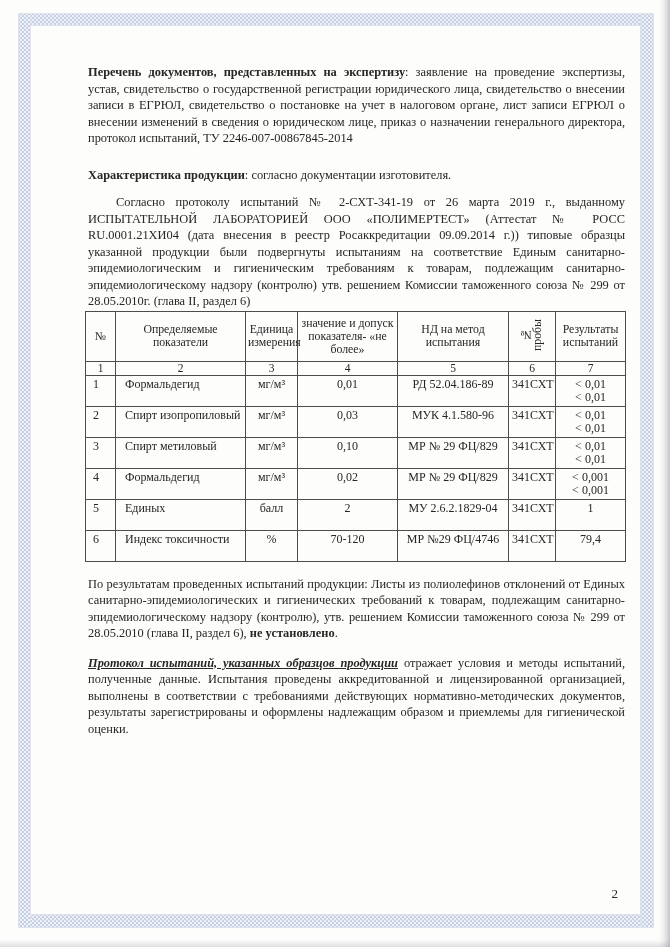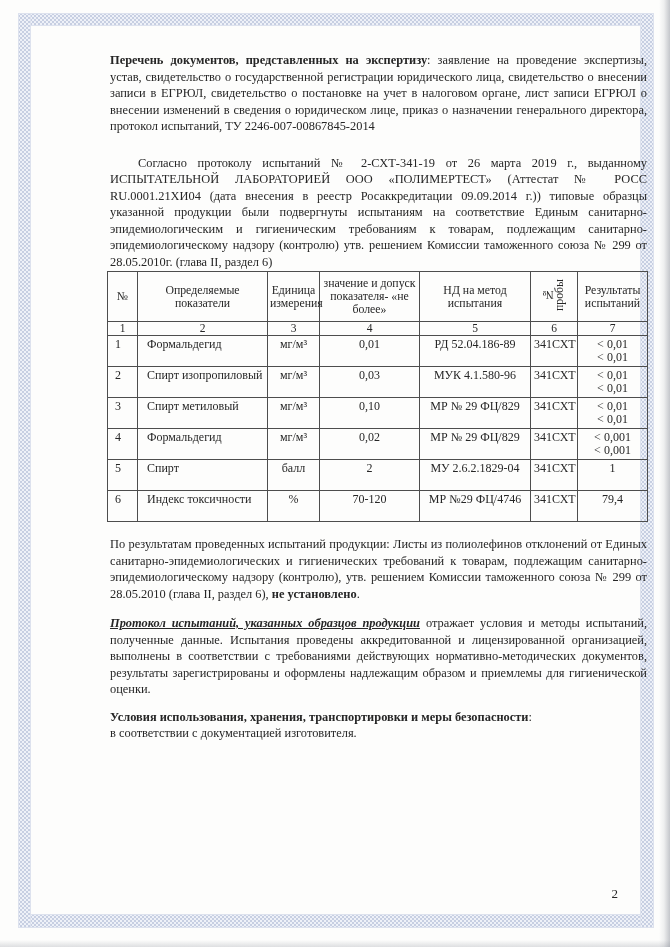--- a/index.html
+++ b/index.html
@@ -20,22 +20,22 @@
   #frame-bottom{left:18px;right:16px;bottom:19px;height:14px;}
   #frame-left{left:18px;top:13px;bottom:19px;width:13px;}
   #frame-right{right:16px;top:13px;bottom:19px;width:14px;}
   
   #scan-shadow-right{position:absolute;right:0;top:0;bottom:0;width:11px;
     background:linear-gradient(to left, rgba(110,115,128,0.40), rgba(110,115,128,0.10) 55%, rgba(0,0,0,0));pointer-events:none;}
   #scan-shadow-bottom{position:absolute;left:0;right:0;bottom:0;height:7px;
     background:linear-gradient(to top, rgba(110,115,128,0.22), rgba(0,0,0,0));pointer-events:none;}
 
   .content{
-    position:absolute;left:88px;top:52px;width:537px;
-    font-size:12.4px;line-height:16.5px;margin-left:22px;
+    position:absolute;left:88px;top:64px;width:537px;
+    font-size:12.4px;line-height:16.5px;
   }
   p{margin:0;}
   .just{text-align:justify;}
   .p1{margin-bottom:20px;}
   .p2{margin-bottom:11px;}
   .doc-heading{
     text-align:center;font-weight:bold;font-size:13.2px;
     margin:0 0 13px 0;letter-spacing:0.2px;
   }
   .indent{text-indent:28px;}
@@ -70,20 +70,21 @@
 
 <div id="frame-top" class="frame-strip"></div>
 <div id="frame-bottom" class="frame-strip"></div>
 <div id="frame-left" class="frame-strip"></div>
 <div id="frame-right" class="frame-strip"></div>
 
 <div class="content">
 
   <p class="just p1"><b class="run">Перечень документов, представленных на экспертизу</b><span>: заявление на проведение экспертизы, устав, свидетельство о государственной регистрации юридического лица, свидетельство о внесении записи в ЕГРЮЛ, свидетельство о постановке на учет в налоговом органе, лист записи ЕГРЮЛ о внесении изменений в сведения о юридическом лице, приказ о назначении генерального директора, протокол испытаний, ТУ 2246-007-00867845-2014</span></p>
 
+  <p class="p2"><b class="run">Характеристика продукции</b><span>: согласно документации изготовителя.</span></p>
 
 
   <p class="just indent">Согласно протоколу испытаний № 2-СХТ-341-19 от 26 марта 2019 г., выданному ИСПЫТАТЕЛЬНОЙ ЛАБОРАТОРИЕЙ ООО «ПОЛИМЕРТЕСТ» (Аттестат № РОСС RU.0001.21ХИ04 (дата внесения в реестр Росаккредитации 09.09.2014 г.)) типовые образцы указанной продукции были подвергнуты испытаниям на соответствие Единым санитарно-эпидемиологическим и гигиеническим требованиям к товарам, подлежащим санитарно-эпидемиологическому надзору (контролю) утв. решением Комиссии таможенного союза № 299 от 28.05.2010г. (глава II, раздел 6)</p>
 
 
   <table>
     <colgroup>
       <col style="width:30px">
         <col style="width:130px">
         <col style="width:52px">
@@ -148,21 +149,21 @@
         <td class="c-name">Формальдегид</td>
         <td class="c-unit">мг/м³</td>
         <td class="c-limit">0,02</td>
         <td class="c-method">МР № 29 ФЦ/829</td>
         <td class="c-sample">341СХТ</td>
         <td class="c-result">&lt; 0,001
 &lt; 0,001</td>
       </tr>
       <tr>
         <td class="c-num">5</td>
-        <td class="c-name">Спирт</td>
+        <td class="c-name">Единых</td>
         <td class="c-unit">балл</td>
         <td class="c-limit">2</td>
         <td class="c-method">МУ 2.6.2.1829-04</td>
         <td class="c-sample">341СХТ</td>
         <td class="c-result">1</td>
       </tr>
       <tr>
         <td class="c-num">6</td>
         <td class="c-name">Индекс токсичности</td>
         <td class="c-unit">%</td>
@@ -171,20 +172,19 @@
         <td class="c-sample">341СХТ</td>
         <td class="c-result">79,4</td>
       </tr>
     </tbody>
   </table>
 
   <p class="just after-table p4"><span>По результатам проведенных испытаний продукции: Листы из полиолефинов отклонений от Единых санитарно-эпидемиологических и гигиенических требований к товарам, подлежащим санитарно-эпидемиологическому надзору (контролю), утв. решением Комиссии таможенного союза № 299 от 28.05.2010 (глава II, раздел 6), </span><b class="run">не установлено</b><span>.</span></p>
 
   <p class="just p5"><span class="bi">Протокол испытаний, указанных образцов продукции</span><span> отражает условия и методы испытаний, полученные данные. Испытания проведены аккредитованной и лицензированной организацией, выполнены в соответствии с требованиями действующих нормативно-методических документов, результаты зарегистрированы и оформлены надлежащим образом и приемлемы для гигиенической оценки.</span></p>
 
-  <p><b class="run">Условия использования, хранения, транспортировки и меры безопасности</b><span>:</span><br><span>в соответствии с документацией изготовителя.</span></p>
 
 </div>
 
 <div id="page-number">2</div>
 
 <div id="scan-shadow-right"></div>
 <div id="scan-shadow-bottom"></div>
 
 </body></html>

